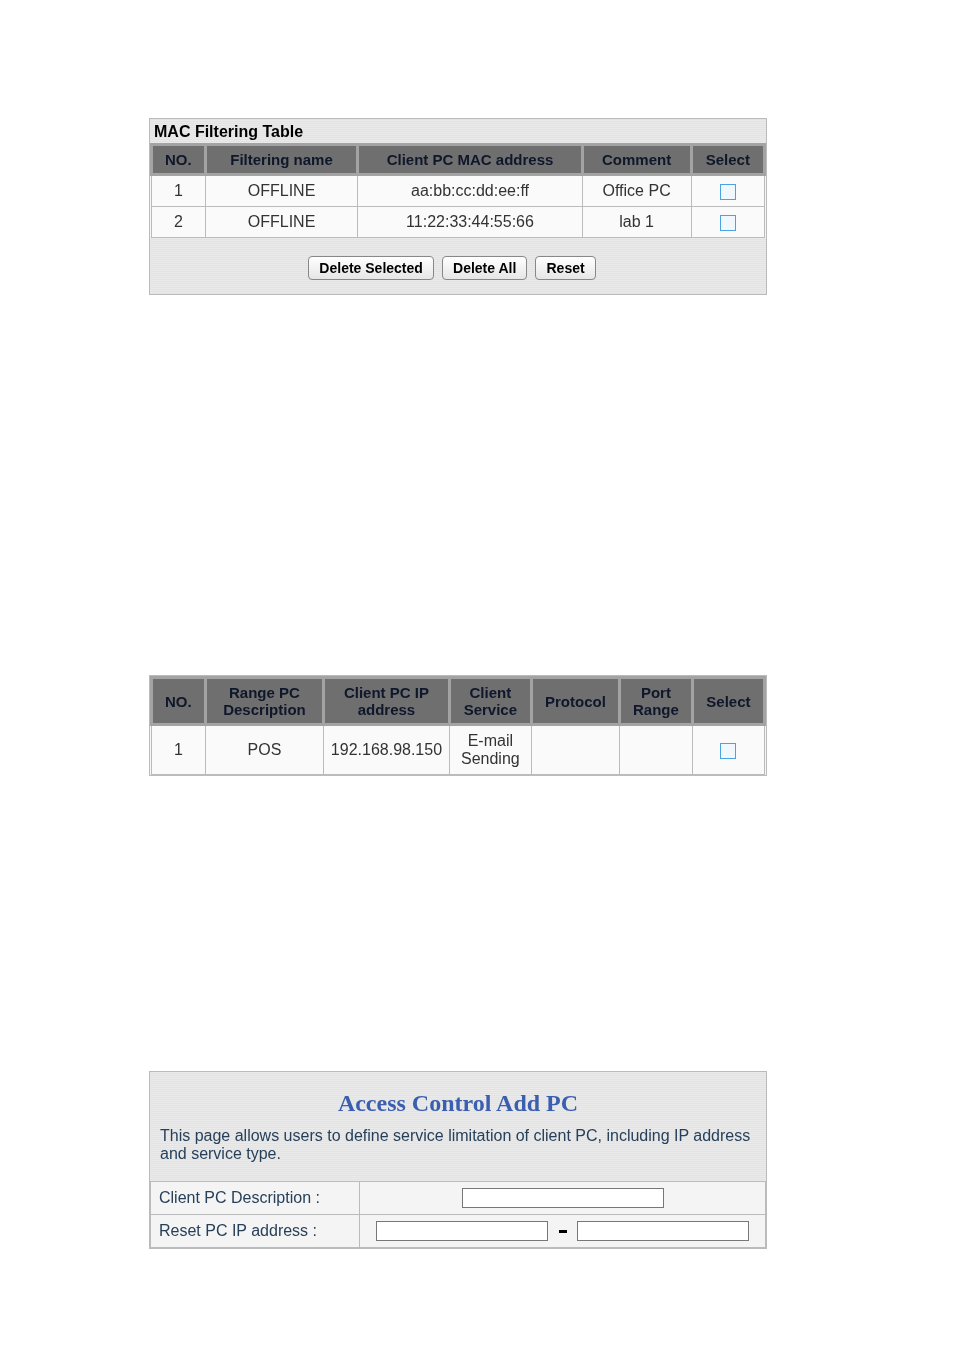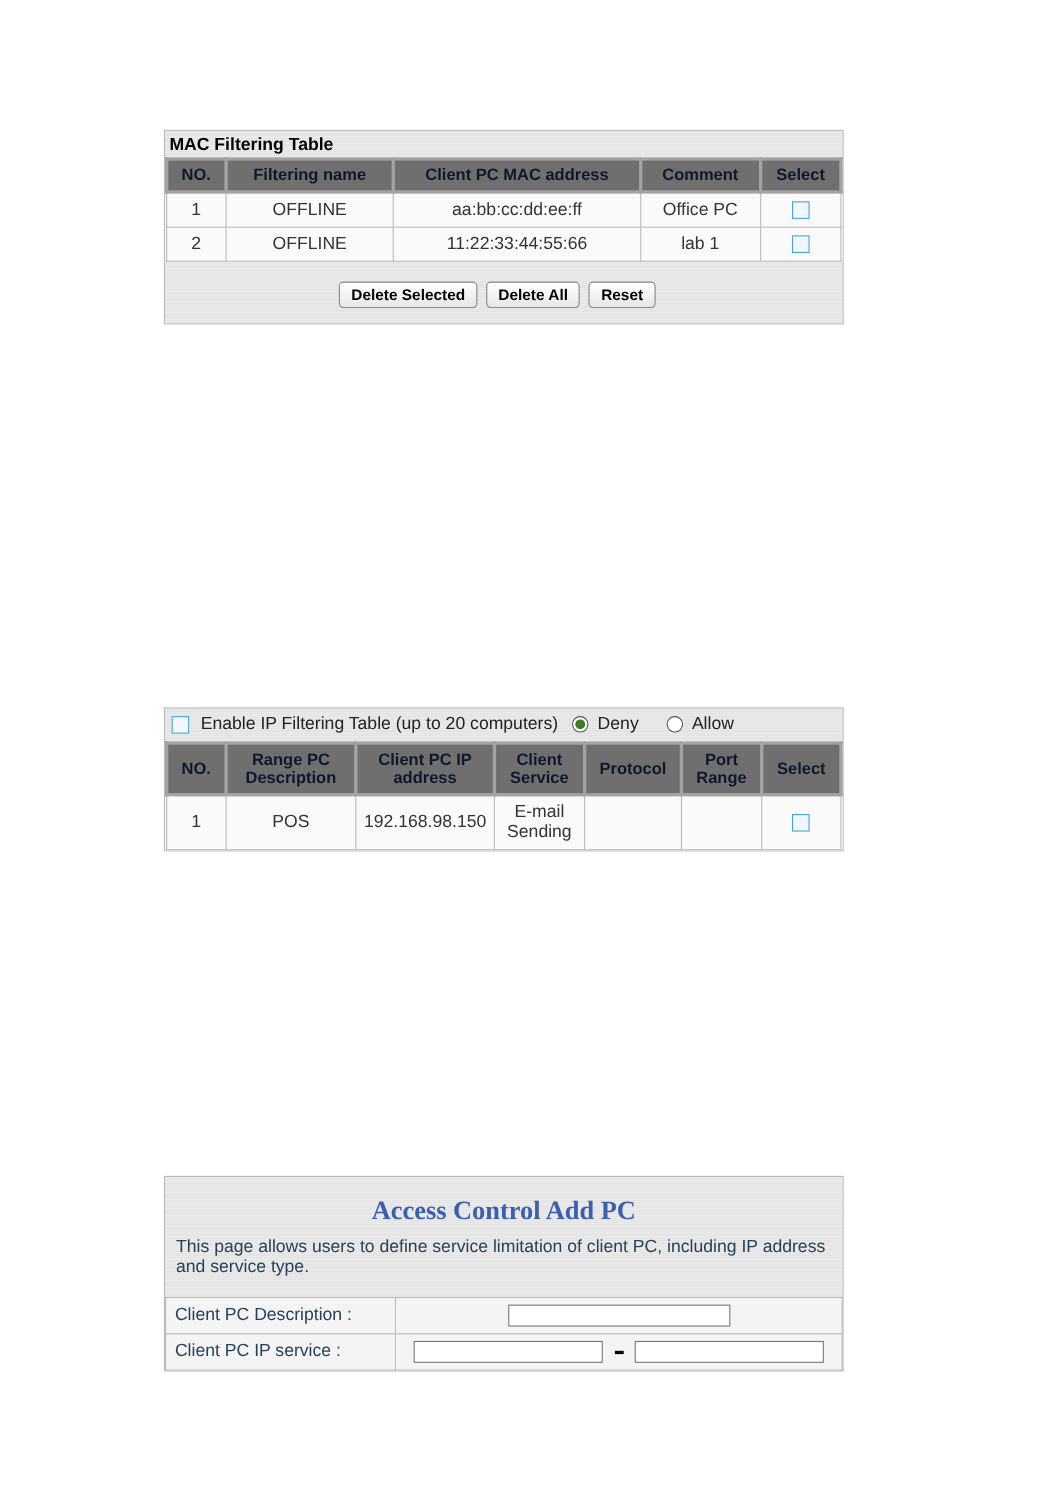--- a/index.html
+++ b/index.html
@@ -18,21 +18,21 @@
   }
   .panel {
     width: 616px;
     border: 1px solid #bbb;
     background: #e8e8e8;
     background: repeating-linear-gradient(
       0deg,
       #e3e3e3, #e3e3e3 1px,
       #eaeaea 1px, #eaeaea 2px
     );
-    margin-bottom: 28px;
+    margin-bottom: 60px;
   }
   .panel-title {
     font-weight: bold;
     font-size: 16px;
     color: #000;
     padding: 4px 4px 2px 4px;
   }
   table.filter {
     width: 100%;
     border-collapse: collapse;
@@ -207,29 +207,20 @@
     <div class="btn-row">
       <span class="btn">Delete Selected</span>
       <span class="btn">Delete All</span>
       <span class="btn">Reset</span>
     </div>
   </div>
 
   <div class="gap-lg"></div>
 
   <div class="panel2">
-    <div class="enable-row">
-      <span class="chk"></span>
-      <span>Enable IP Filtering Table (up to 20 computers)</span>
-      <span class="radio checked"></span>
-      <span>Deny</span>
-      &nbsp;&nbsp;
-      <span class="radio"></span>
-      <span>Allow</span>
-    </div>
     <table class="filter">
       <tbody>
           <tr>
         <th style="width:5%">NO.</th>
         <th style="width:22%">Range PC Description</th>
         <th style="width:22%">Client PC IP address</th>
         <th style="width:14%">Client Service</th>
         <th style="width:13%">Protocol</th>
         <th style="width:12%">Port Range</th>
         <th style="width:12%">Select</th>
@@ -254,21 +245,21 @@
     <div class="ac-desc">This page allows users to define service limitation of client PC, including IP address and service type.</div>
     <table class="form">
       <tbody>
           <tr>
         <td class="label">Client PC Description :</td>
         <td style="text-align:center">
           <span class="txt txt-med"></span>
         </td>
       </tr>
       <tr>
-        <td class="label">Client PC IP service :</td>
+        <td class="label">Reset PC IP address :</td>
         <td style="text-align:center">
           <span class="txt txt-ip"></span>
           <span class="dash"></span>
           <span class="txt txt-ip"></span>
         </td>
       </tr>
     </tbody>
       </table>
   </div>
 

